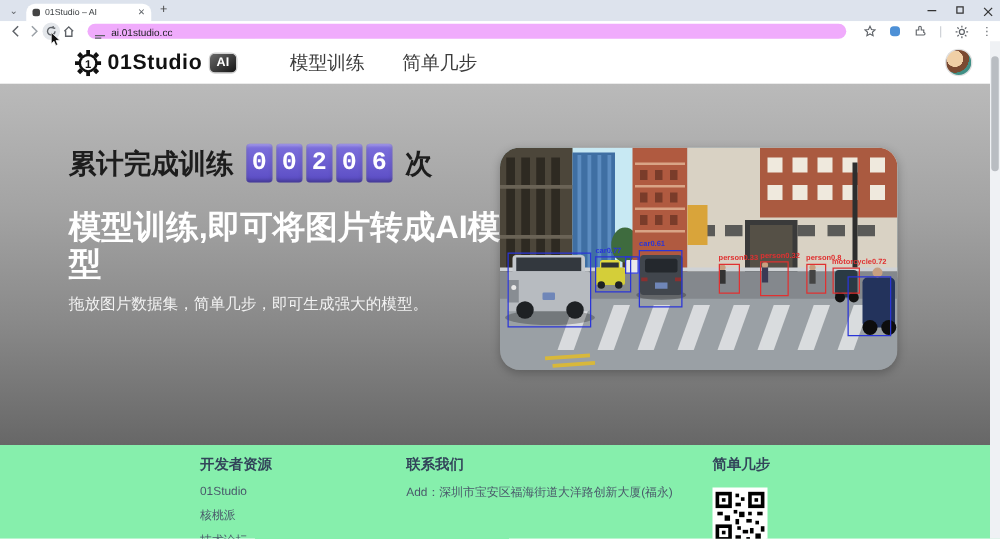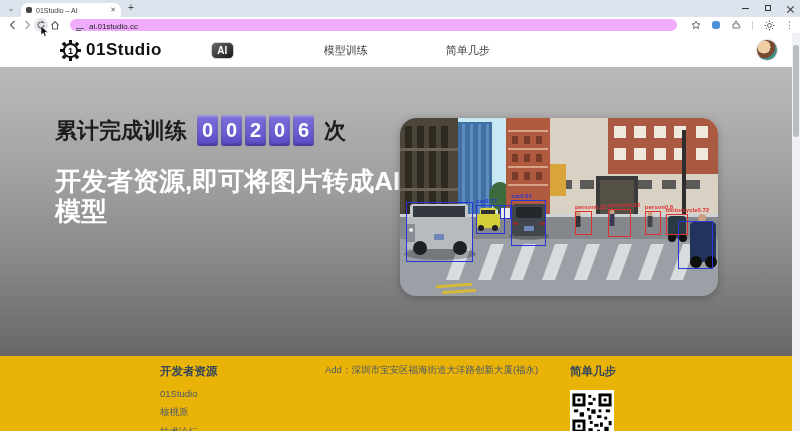--- a/index.html
+++ b/index.html
@@ -40,52 +40,52 @@
   .dot-blue { width:8px; height:8px; border-radius:3px; background:#4d90d6; }
   .kebab { font-size:9px; color:#5f6368; letter-spacing:0; }
 
   
   .site-nav { position:relative; height:34px; background:#fff; display:flex; align-items:center;
     padding-left:60px; box-shadow:0 1px 2px rgba(0,0,0,.08); }
   .brand { display:flex; align-items:center; gap:5px; }
   .brand-name { font-size:17px; font-weight:bold; color:#111; letter-spacing:.5px; }
   .ai-badge { min-width:23px; height:17px; padding:0 3px; border-radius:5px;
     background:linear-gradient(145deg,#6a6a6a,#141414); border:1px solid #cfcfcf;
-    color:#fff; font-size:10px; font-weight:bold; display:flex; align-items:center; justify-content:center;margin-left:44px; }
+    color:#fff; font-size:10px; font-weight:bold; display:flex; align-items:center; justify-content:center; }
   .menu { display:flex; gap:30px; margin-left:42px; }
-  .menu-item { font-size:11px; color:#3c3c3c; cursor:pointer;margin-left:48px; }
+  .menu-item { font-size:15px; color:#3c3c3c; cursor:pointer; }
   .avatar { margin-left:auto; margin-right:22px; width:22px; height:22px; border-radius:50%;
     background:radial-gradient(circle at 35% 35%, #f0cfa6 0 35%, #7a4a32 36% 60%, #3f8f85 61% 100%);
     border:1px solid #e0e0e0; }
 
   
   .hero { position:relative; height:289px;
     background:linear-gradient(180deg,#bababa 0%, #a3a3a3 35%, #8a8a8a 65%, #676767 100%); }
-  .counter-row { position:absolute; left:55px; top:48px; display:flex; align-items:flex-end; gap:6px; }
+  .counter-row { position:absolute; left:55px; top:48px; display:flex; align-items:flex-end; gap:6px;font-family:Liberation Mono, monospace; }
   .counter-label { font-size:22px; font-weight:bold; color:#1d1d1d; }
   .digits { display:flex; gap:3px; margin:0 4px; }
   .digit { width:21px; height:31px; border-radius:3px;
     background:linear-gradient(180deg,#7e71dd,#5a4cc4);
     box-shadow:inset 0 -2px 3px rgba(0,0,0,.25), inset 0 2px 2px rgba(255,255,255,.25);
     color:#fff; font-size:20px; font-weight:bold; display:flex; align-items:center; justify-content:center; }
   .hero-heading { position:absolute; left:55px; top:100px; width:352px;
     font-size:26px; font-weight:bold; color:#fff; line-height:1.15; }
   .hero-sub { position:absolute; left:55px; top:168px; font-size:12.5px; color:#f2f2f2; }
   .cta-btn { position:absolute; left:62px; top:193px; padding:9px 26px; border:none;
     border-radius:17px; color:#fff; font-size:12px; cursor:pointer; }
 
   .scene { position:absolute; left:400px; top:51px; width:318px; height:178px;
     border-radius:16px; overflow:hidden; box-shadow:0 2px 8px rgba(0,0,0,.25); }
   .scene svg { display:block; }
   .overlay { position:absolute; inset:0; }
   .det-box { position:absolute; border:1px solid; }
   .det-label { position:absolute; left:-1px; top:-8px; font-size:6px; white-space:nowrap; font-weight:bold; }
 
   
-  .footer { position:relative; height:75px; background:#eab308; }
+  .footer { position:relative; height:75px; background:#86efac; }
   .fcol { position:absolute; top:8px; }
   .fcol-1 { left:160px; } .fcol-2 { left:325px; } .fcol-3 { left:570px; }
   .fcol-title { font-size:11.5px; font-weight:bold; color:#32455a; margin-bottom:9px; }
   .fcol-item { font-size:9.5px; color:#49586a; margin-bottom:7px; }
   .qr { margin-top:2px; background:#fff; padding:1px; width:44px; height:46px; }
 
   
   .scrollbar { position:absolute; right:0; top:33px; width:8px; height:398px; background:#eff1f4; }
   .sb-thumb { position:absolute; left:1px; top:12px; width:6px; height:92px; background:#b9bdc2; border-radius:3px; }
 </style>
@@ -203,21 +203,22 @@
     <span class="digits">
       <span class="digit">0</span>
       <span class="digit">0</span>
       <span class="digit">2</span>
       <span class="digit">0</span>
       <span class="digit">6</span>
     </span>
     <span class="counter-label">次</span>
   </div>
 
-  <div class="hero-heading">开发者资源,即可将图片转成AI模型</div>
+  <div class="hero-heading">模型训练,即可将图片转成AI模型</div>
+  <div class="hero-sub">拖放图片数据集，简单几步，即可生成强大的模型。</div>
 
   <div class="scene">
     <svg width="318" height="178" viewBox="0 0 318 178">
       <rect x="0" y="0" width="318" height="100" fill="#c8e9f3"></rect>
       <rect x="0" y="98" width="318" height="80" fill="#9aa0a5"></rect>
 
       <rect x="0" y="0" width="58" height="110" fill="#4c463a"></rect>
       <g fill="#2e2a22">
         <rect x="5" y="8" width="7" height="96"></rect>
           <rect x="17" y="8" width="7" height="96"></rect>
@@ -367,20 +368,21 @@
 </div>
 
 <div class="footer">
   <div class="fcol fcol-1">
     <div class="fcol-title">开发者资源</div>
     <div class="fcol-item">01Studio</div>
     <div class="fcol-item">核桃派</div>
     <div class="fcol-item">技术论坛</div>
   </div>
   <div class="fcol fcol-2">
+    <div class="fcol-title">联系我们</div>
     <div class="fcol-item">Add：深圳市宝安区福海街道大洋路创新大厦(福永)</div>
   </div>
   <div class="fcol fcol-3">
     <div class="fcol-title">简单几步</div>
     <svg class="qr" viewBox="0 0 29 29">
       <rect width="29" height="29" fill="#fff"></rect>
       <g fill="#000">
         <rect x="1" y="1" width="9" height="9"></rect>
           <rect x="19" y="1" width="9" height="9"></rect>
           <rect x="1" y="19" width="9" height="9"></rect>

